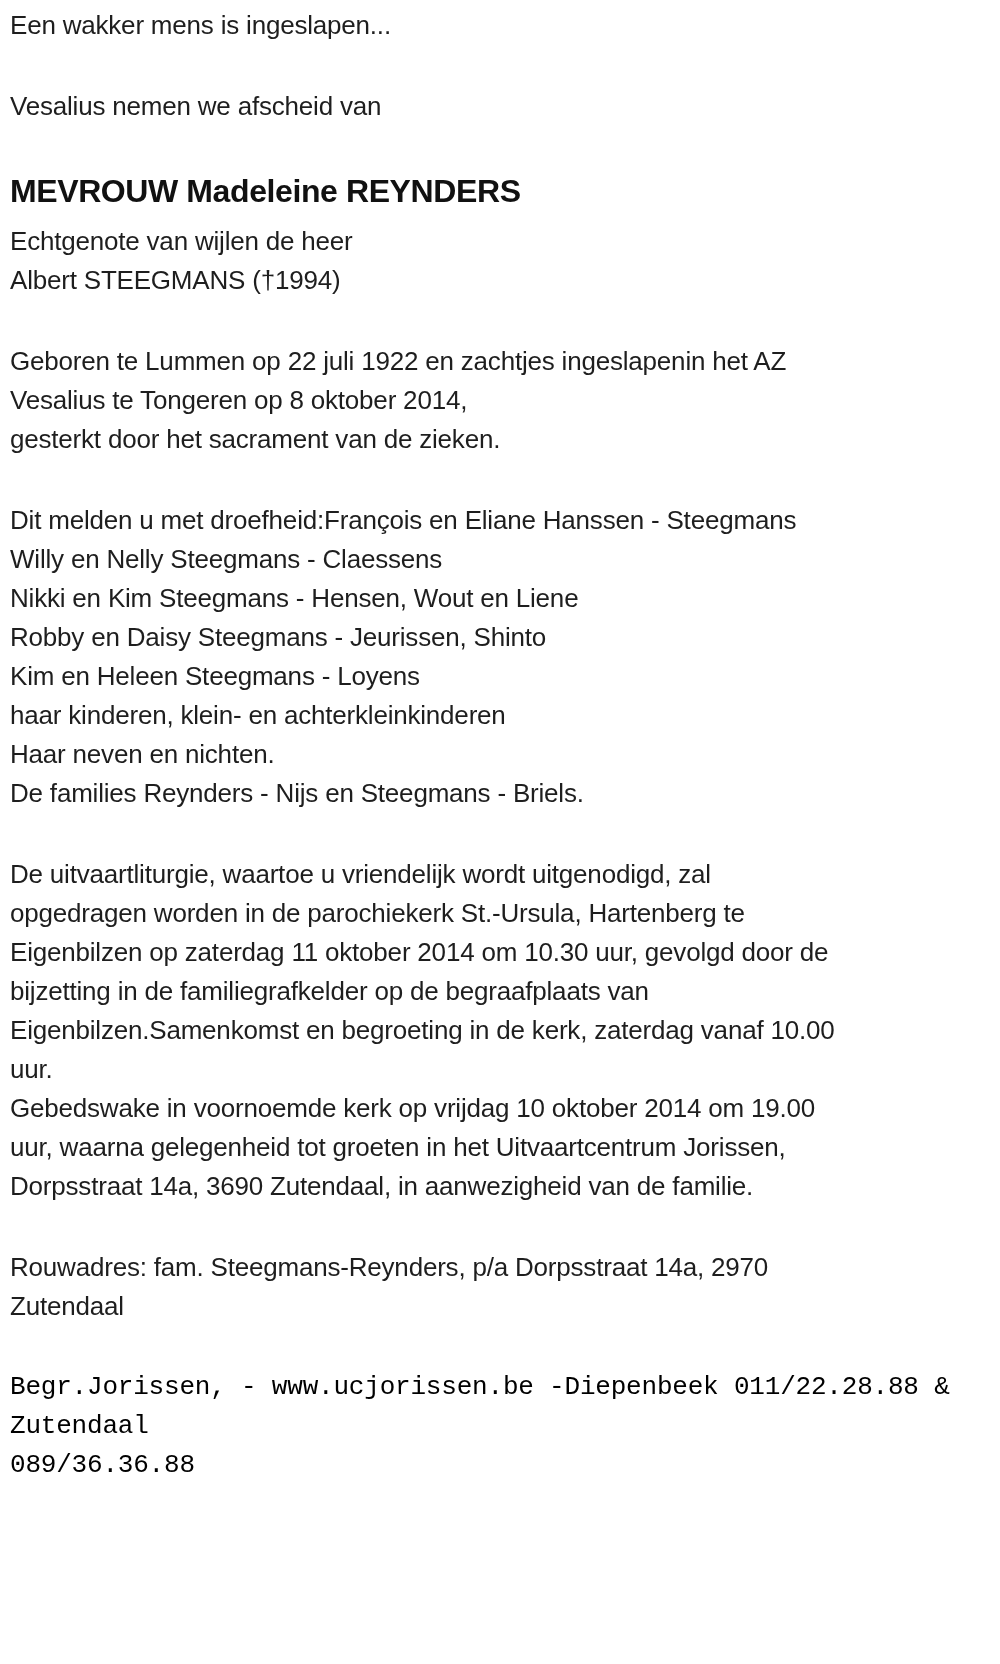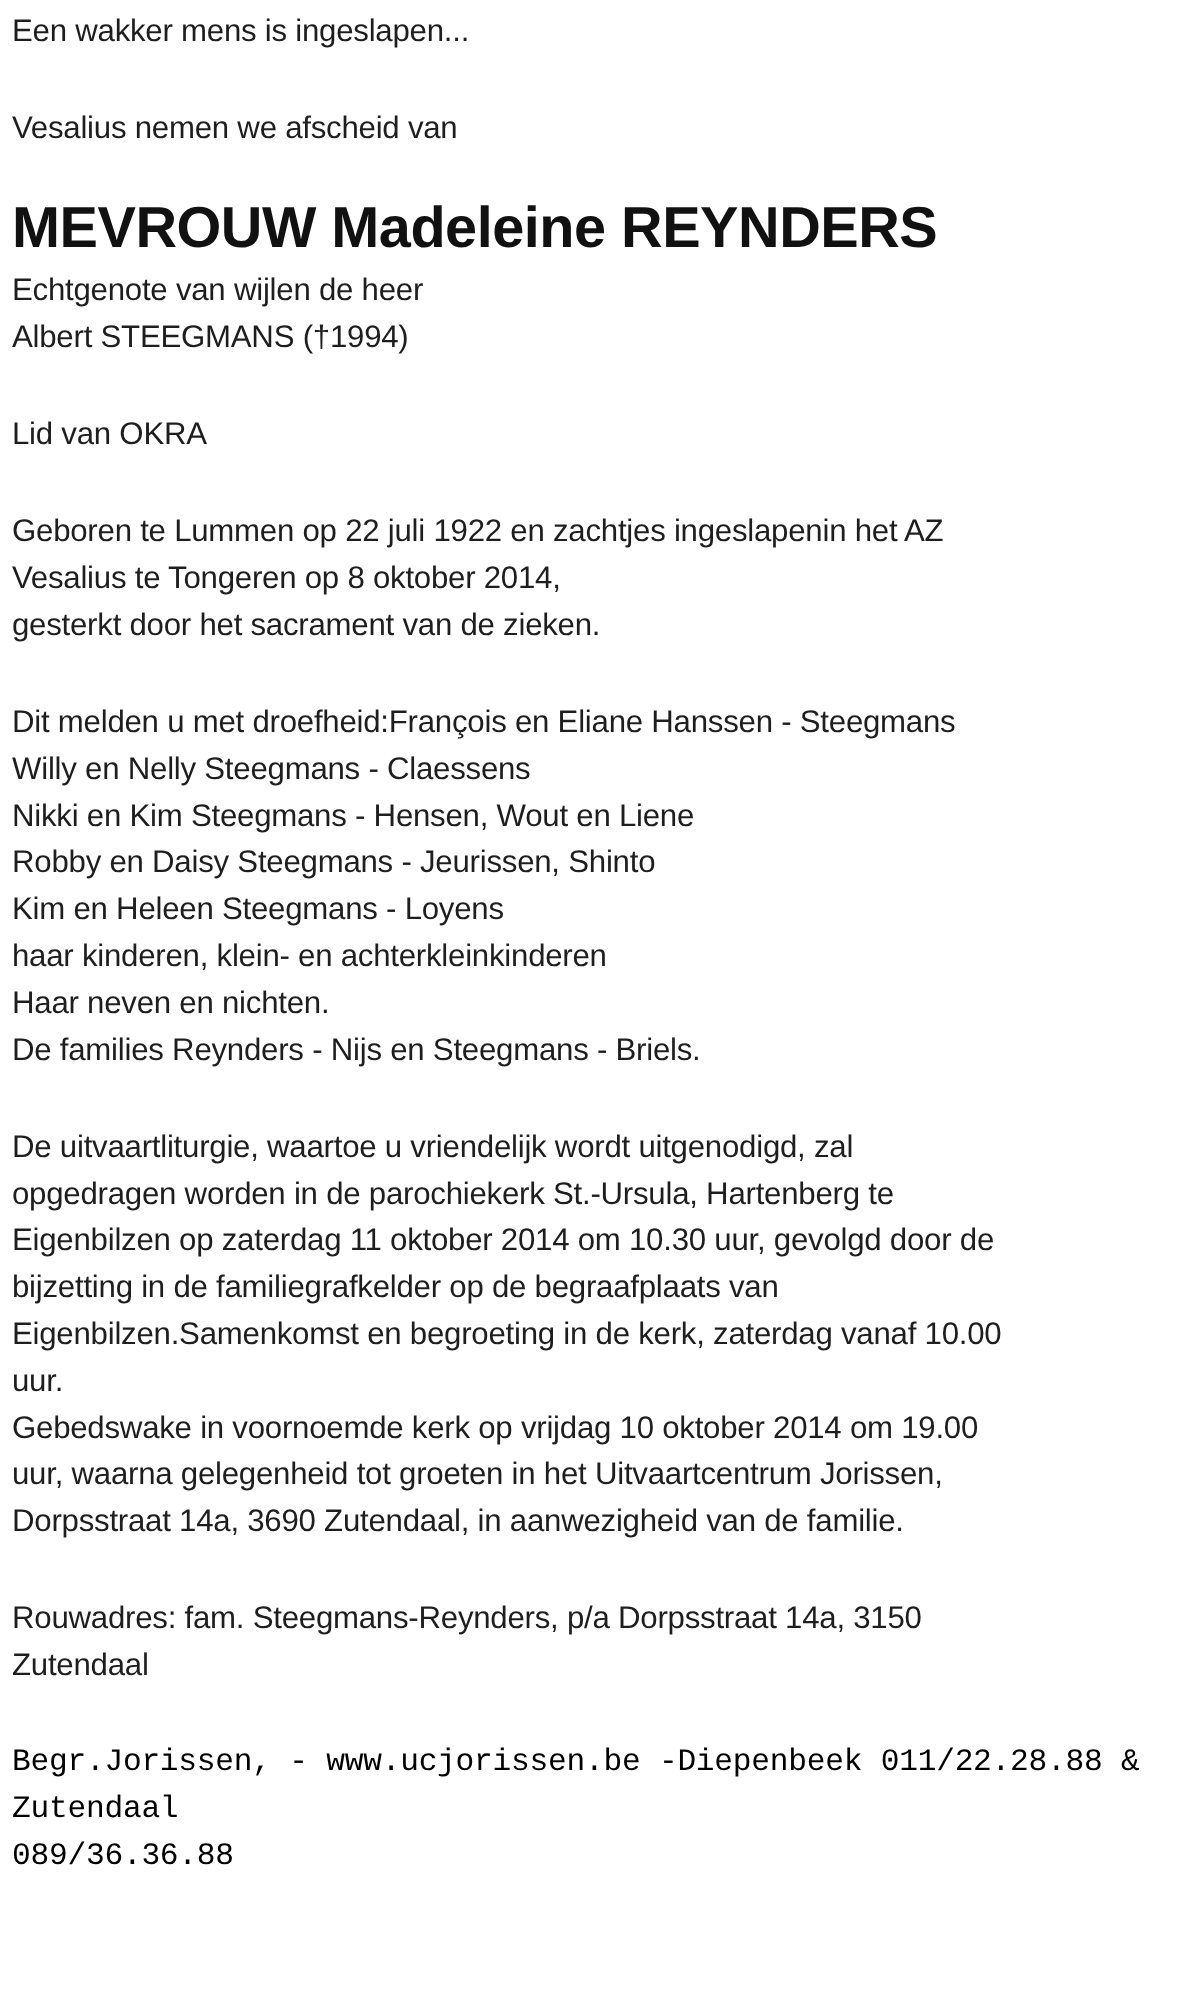--- a/index.html
+++ b/index.html
@@ -24,21 +24,21 @@
     color: #1e1e1e;
   }
   .doc p {
     margin: 0 0 42px 0;
     white-space: pre-line;
   }
   .doc h1.title {
     margin: 0 0 8px 0;
     font-family: "Liberation Sans", sans-serif;
     font-weight: 700;
-    font-size: 48px;
+    font-size: 32px;
     line-height: 46px;
     letter-spacing: -0.4px;
     color: #111111;
     white-space: pre-line;
   }
   .doc p.muted {
     color: #000000;
     margin-bottom: 0;
     font-family: Liberation Mono, monospace;
   }
@@ -50,21 +50,20 @@
 
   <p>Een wakker mens is ingeslapen...</p>
 
   <p>Vesalius nemen we afscheid van</p>
 
   <h1 class="title">MEVROUW Madeleine REYNDERS</h1>
 
   <p>Echtgenote van wijlen de heer
 Albert STEEGMANS (†1994)</p>
 
-  <p>Lid van OKRA</p>
 
   <p>Geboren te Lummen op 22 juli 1922 en zachtjes ingeslapenin het AZ
 Vesalius te Tongeren op 8 oktober 2014,
 gesterkt door het sacrament van de zieken.</p>
 
   <p>Dit melden u met droefheid:François en Eliane Hanssen - Steegmans
 Willy en Nelly Steegmans - Claessens
 Nikki en Kim Steegmans - Hensen, Wout en Liene
 Robby en Daisy Steegmans - Jeurissen, Shinto
 Kim en Heleen Steegmans - Loyens
@@ -75,20 +74,20 @@
   <p>De uitvaartliturgie, waartoe u vriendelijk wordt uitgenodigd, zal
 opgedragen worden in de parochiekerk St.-Ursula, Hartenberg te
 Eigenbilzen op zaterdag 11 oktober 2014 om 10.30 uur, gevolgd door de
 bijzetting in de familiegrafkelder op de begraafplaats van
 Eigenbilzen.Samenkomst en begroeting in de kerk, zaterdag vanaf 10.00
 uur.
 Gebedswake in voornoemde kerk op vrijdag 10 oktober 2014 om 19.00
 uur, waarna gelegenheid tot groeten in het Uitvaartcentrum Jorissen,
 Dorpsstraat 14a, 3690 Zutendaal, in aanwezigheid van de familie.</p>
 
-  <p>Rouwadres: fam. Steegmans-Reynders, p/a Dorpsstraat 14a, 3150
+  <p>Rouwadres: fam. Steegmans-Reynders, p/a Dorpsstraat 14a, 2970
 Zutendaal</p>
 
 
   <p class="muted">Begr.Jorissen, - www.ucjorissen.be -Diepenbeek 011/22.28.88 &amp; Zutendaal
 089/36.36.88</p>
 
 </div>
 
 </body></html>

